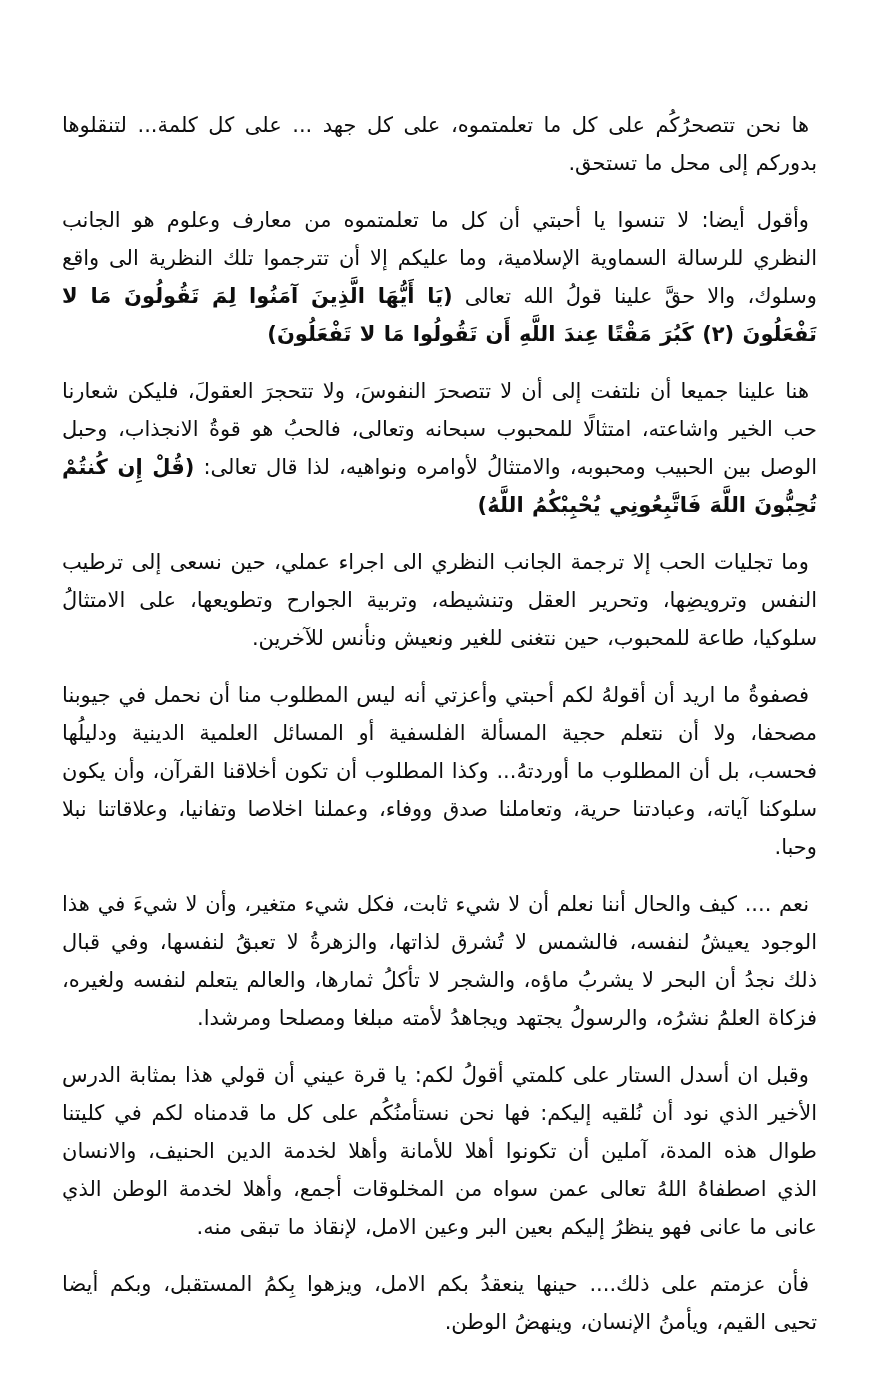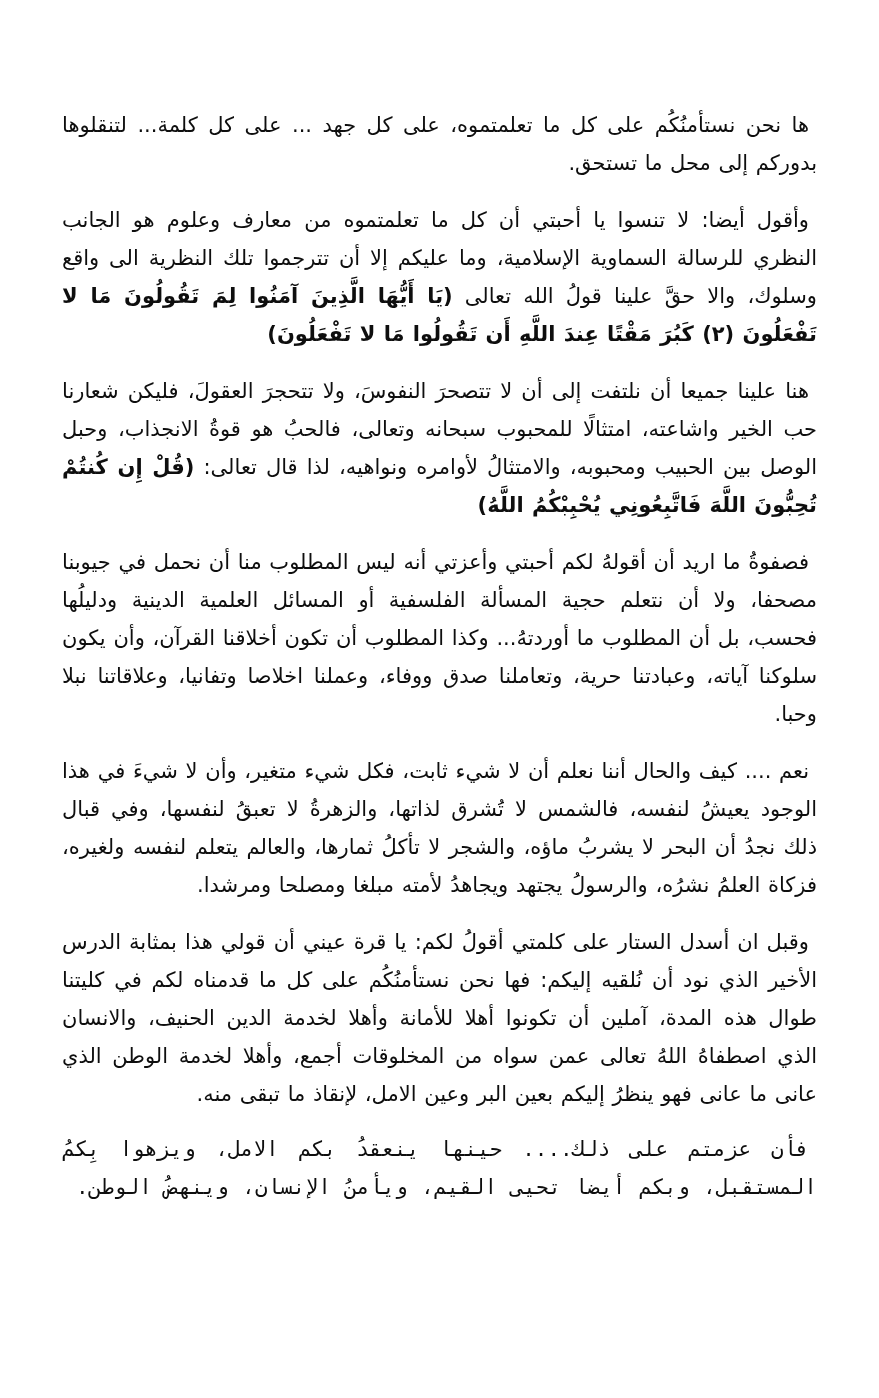--- a/index.html
+++ b/index.html
@@ -28,37 +28,37 @@
     font-size: 21px;
     line-height: 38px;
     text-align: justify;
     text-align-last: right;
     text-indent: 8px;
     color: #0e0e0e;
     word-spacing: 1px;
   }
   .para:last-child {
     margin-bottom: 3px;
-    font-family: Liberation Mono, monospace;
   }
   .verse {
     font-weight: bold;
   }
 </style>
 </head>
 <body>
 
 <main class="page">
 
-  <p class="para"><span>ها نحن نستأمنُكُم على كل ما تعلمتموه، على كل جهد ... على كل كلمة... لتنقلوها بدوركم إلى محل ما تستحق.</span></p>
+  <p class="para"><span>ها نحن تتصحرُكُم على كل ما تعلمتموه، على كل جهد ... على كل كلمة... لتنقلوها بدوركم إلى محل ما تستحق.</span></p>
 
   <p class="para"><span>وأقول أيضا: لا تنسوا يا أحبتي أن كل ما تعلمتموه من معارف وعلوم هو الجانب النظري للرسالة السماوية الإسلامية، وما عليكم إلا أن تترجموا تلك النظرية الى واقع وسلوك، والا حقَّ علينا قولُ الله تعالى </span><span class="verse">(يَا أَيُّهَا الَّذِينَ آمَنُوا لِمَ تَقُولُونَ مَا لا تَفْعَلُونَ (٢) كَبُرَ مَقْتًا عِندَ اللَّهِ أَن تَقُولُوا مَا لا تَفْعَلُونَ)</span></p>
 
   <p class="para"><span>هنا علينا جميعا أن نلتفت إلى أن لا تتصحرَ النفوسَ، ولا تتحجرَ العقولَ، فليكن شعارنا حب الخير واشاعته، امتثالًا للمحبوب سبحانه وتعالى، فالحبُ هو قوةُ الانجذاب، وحبل الوصل بين الحبيب ومحبوبه، والامتثالُ لأوامره ونواهيه، لذا قال تعالى: </span><span class="verse">(قُلْ إِن كُنتُمْ تُحِبُّونَ اللَّهَ فَاتَّبِعُونِي يُحْبِبْكُمُ اللَّهُ)</span></p>
 
+  <p class="para"><span>وما تجليات الحب إلا ترجمة الجانب النظري الى اجراء عملي، حين نسعى إلى ترطيب النفس وترويضِها، وتحرير العقل وتنشيطه، وتربية الجوارح وتطويعها، على الامتثالُ سلوكيا، طاعة للمحبوب، حين نتغنى للغير ونعيش ونأنس للآخرين.</span></p>
 
   <p class="para"><span>فصفوةُ ما اريد أن أقولهُ لكم أحبتي وأعزتي أنه ليس المطلوب منا أن نحمل في جيوبنا مصحفا، ولا أن نتعلم حجية المسألة الفلسفية أو المسائل العلمية الدينية ودليلُها فحسب، بل أن المطلوب ما أوردتهُ... وكذا المطلوب أن تكون أخلاقنا القرآن، وأن يكون سلوكنا آياته، وعبادتنا حرية، وتعاملنا صدق ووفاء، وعملنا اخلاصا وتفانيا، وعلاقاتنا نبلا وحبا.</span></p>
 
   <p class="para"><span>نعم .... كيف والحال أننا نعلم أن لا شيء ثابت، فكل شيء متغير، وأن لا شيءَ في هذا الوجود يعيشُ لنفسه، فالشمس لا تُشرق لذاتها، والزهرةُ لا تعبقُ لنفسها، وفي قبال ذلك نجدُ أن البحر لا يشربُ ماؤه، والشجر لا تأكلُ ثمارها، والعالم يتعلم لنفسه ولغيره، فزكاة العلمُ نشرُه، والرسولُ يجتهد ويجاهدُ لأمته مبلغا ومصلحا ومرشدا.</span></p>
 
   <p class="para"><span>وقبل ان أسدل الستار على كلمتي أقولُ لكم: يا قرة عيني أن قولي هذا بمثابة الدرس الأخير الذي نود أن نُلقيه إليكم: فها نحن نستأمنُكُم على كل ما قدمناه لكم في كليتنا طوال هذه المدة، آملين أن تكونوا أهلا للأمانة وأهلا لخدمة الدين الحنيف، والانسان الذي اصطفاهُ اللهُ تعالى عمن سواه من المخلوقات أجمع، وأهلا لخدمة الوطن الذي عانى ما عانى فهو ينظرُ إليكم بعين البر وعين الامل، لإنقاذ ما تبقى منه.</span></p>
 
   <p class="para"><span>فأن عزمتم على ذلك.... حينها ينعقدُ بكم الامل، ويزهوا بِكمُ المستقبل، وبكم أيضا تحيى القيم، ويأمنُ الإنسان، وينهضُ الوطن.</span></p>
 
 </main>

